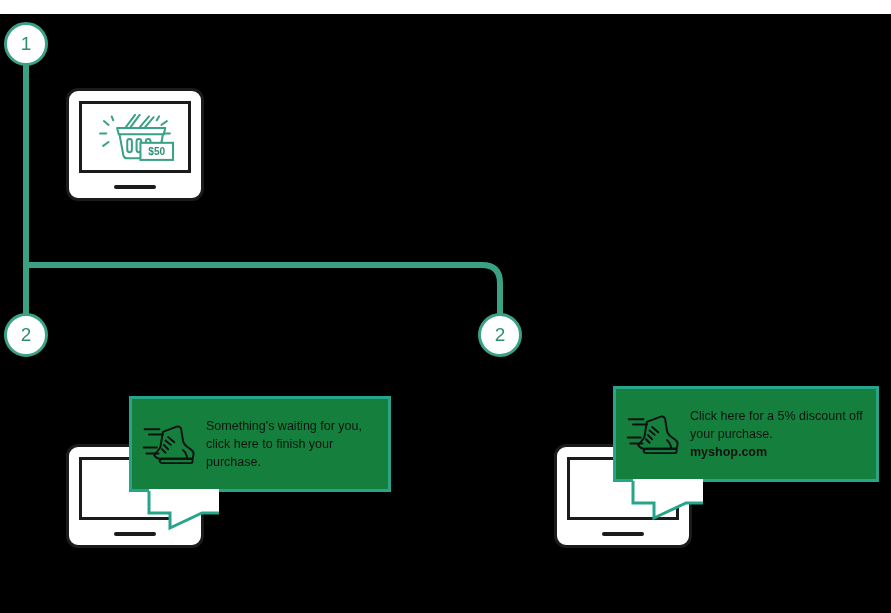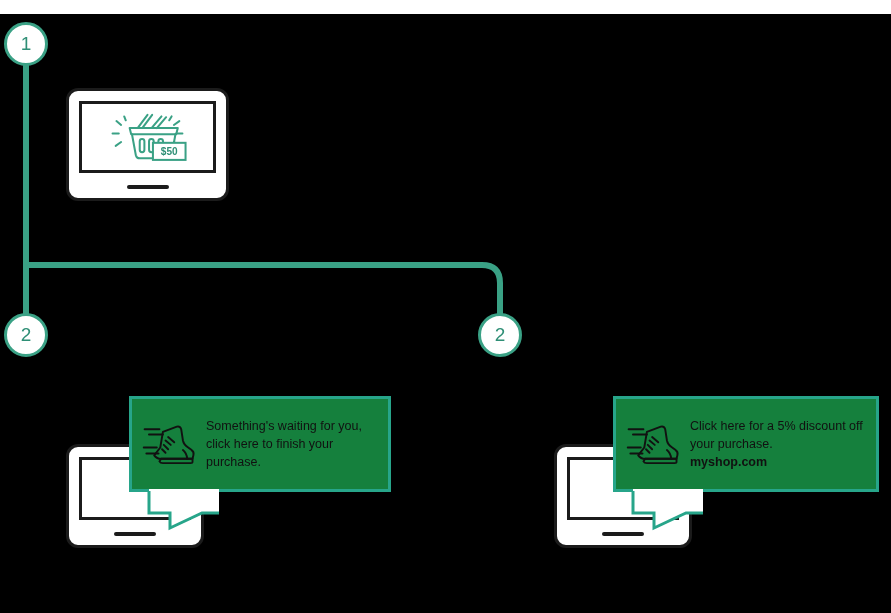--- a/index.html
+++ b/index.html
@@ -81,34 +81,34 @@
     position: absolute;
     left: 50%;
     transform: translateX(-50%);
     bottom: 9px;
     width: 42px;
     height: 4px;
     border-radius: 3px;
     background: #1b1b1b;
   }
 
-  #device-top   { left: 66px;  top: 88px;  width: 163px; height: 113px; text-align: right; }
+  #device-top   { left: 66px;  top: 88px;  width: 138px; height: 113px; text-align: right; }
   #device-left  { left: 66px;  top: 444px; width: 138px; height: 104px; }
   #device-right { left: 554px; top: 444px; width: 138px; height: 104px; }
 
   
   .bubble {
     position: absolute;
     box-sizing: border-box;
     background: #15803d;
     border: 3px solid #27a58a;
     z-index: 5;
   }
   #bubble-left  { left: 129px; top: 396px; width: 262px; height: 96px; }
-  #bubble-right { left: 613px; top: 396px; width: 266px; height: 96px; }
+  #bubble-right { left: 613px; top: 386px; width: 266px; height: 96px; }
 
   .bubble-inner {
     position: absolute;
     left: 0; top: 0; right: 0; bottom: 0;
     display: flex;
     align-items: center;
     gap: 10px;
     padding: 8px 12px 8px 10px;
     box-sizing: border-box;
   }

